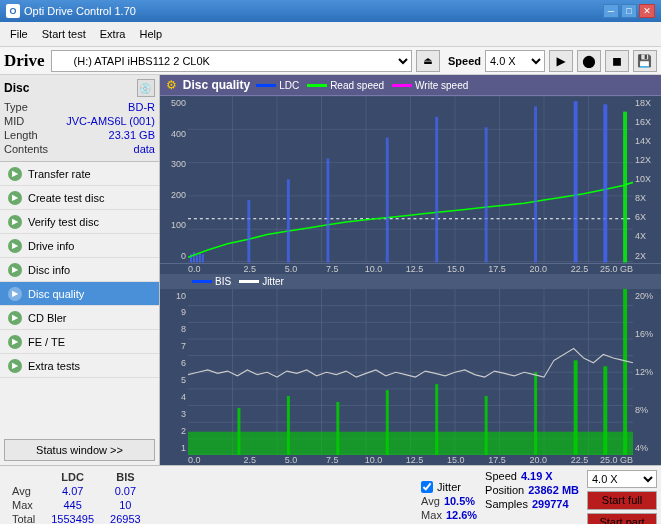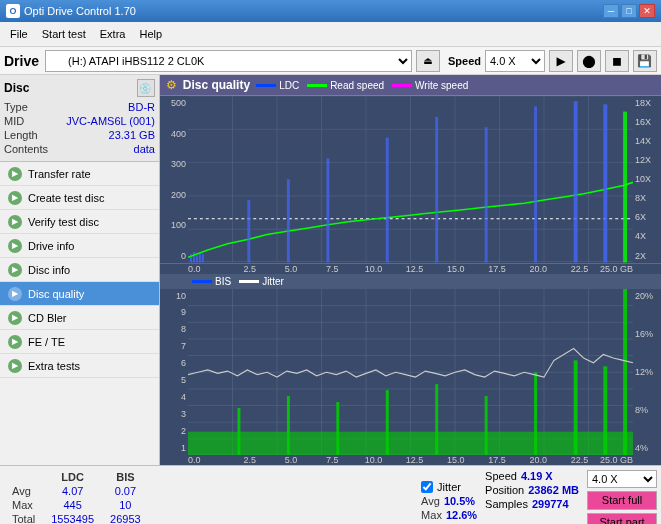--- a/index.html
+++ b/index.html
@@ -42,21 +42,21 @@
     
     .toolbar {
       background: #f5f5f5;
       border-bottom: 1px solid #d0d0d0;
       height: 28px;
       display: flex;
       align-items: center;
       padding: 0 4px;
       gap: 4px;
     }
-    .toolbar-label { font-size: 14px; font-weight: bold; margin-right: 2px; }
+    .toolbar-label { font-size: 17px; font-weight: bold; margin-right: 2px; font-family: Liberation Serif, serif; }
     .drive-select {
       flex: 1;
       height: 22px;
       border: 1px solid #aaa;
       background: white;
       font-size: 11px;
       padding: 0 18px;
     }
     .eject-btn {
       width: 24px; height: 22px;
@@ -246,21 +246,21 @@
 
     .action-section {
       display: flex;
       flex-direction: column;
       gap: 3px;
       justify-content: center;
     }
     .action-btn {
       width: 70px;
       height: 22px;
-      background: #ec4899;
+      background: #b91c1c;
       border: 1px solid #aaa;
       cursor: pointer;
       font-size: 11px;
     }
     .speed-select-small {
       width: 70px;
       height: 22px;
       border: 1px solid #aaa;
       background: white;
       font-size: 11px;
@@ -363,20 +363,21 @@
     </div>
     <div class="nav-item">
       <div class="nav-icon">▶</div>
       <span>FE / TE</span>
     </div>
     <div class="nav-item">
       <div class="nav-icon">▶</div>
       <span>Extra tests</span>
     </div>
     <div style="flex:1;"></div>
+    <button class="status-btn">Status window &gt;&gt;</button>
   </div>
 
   <div class="content-area">
     <div class="content-header">
       <span style="color:#ffcc00;font-size:12px;">⚙</span>
       <span class="content-title">Disc quality</span>
       <div class="legend">
         <div class="legend-item">
           <div class="legend-color" style="background:#0044ff;"></div>
           <span>LDC</span>

